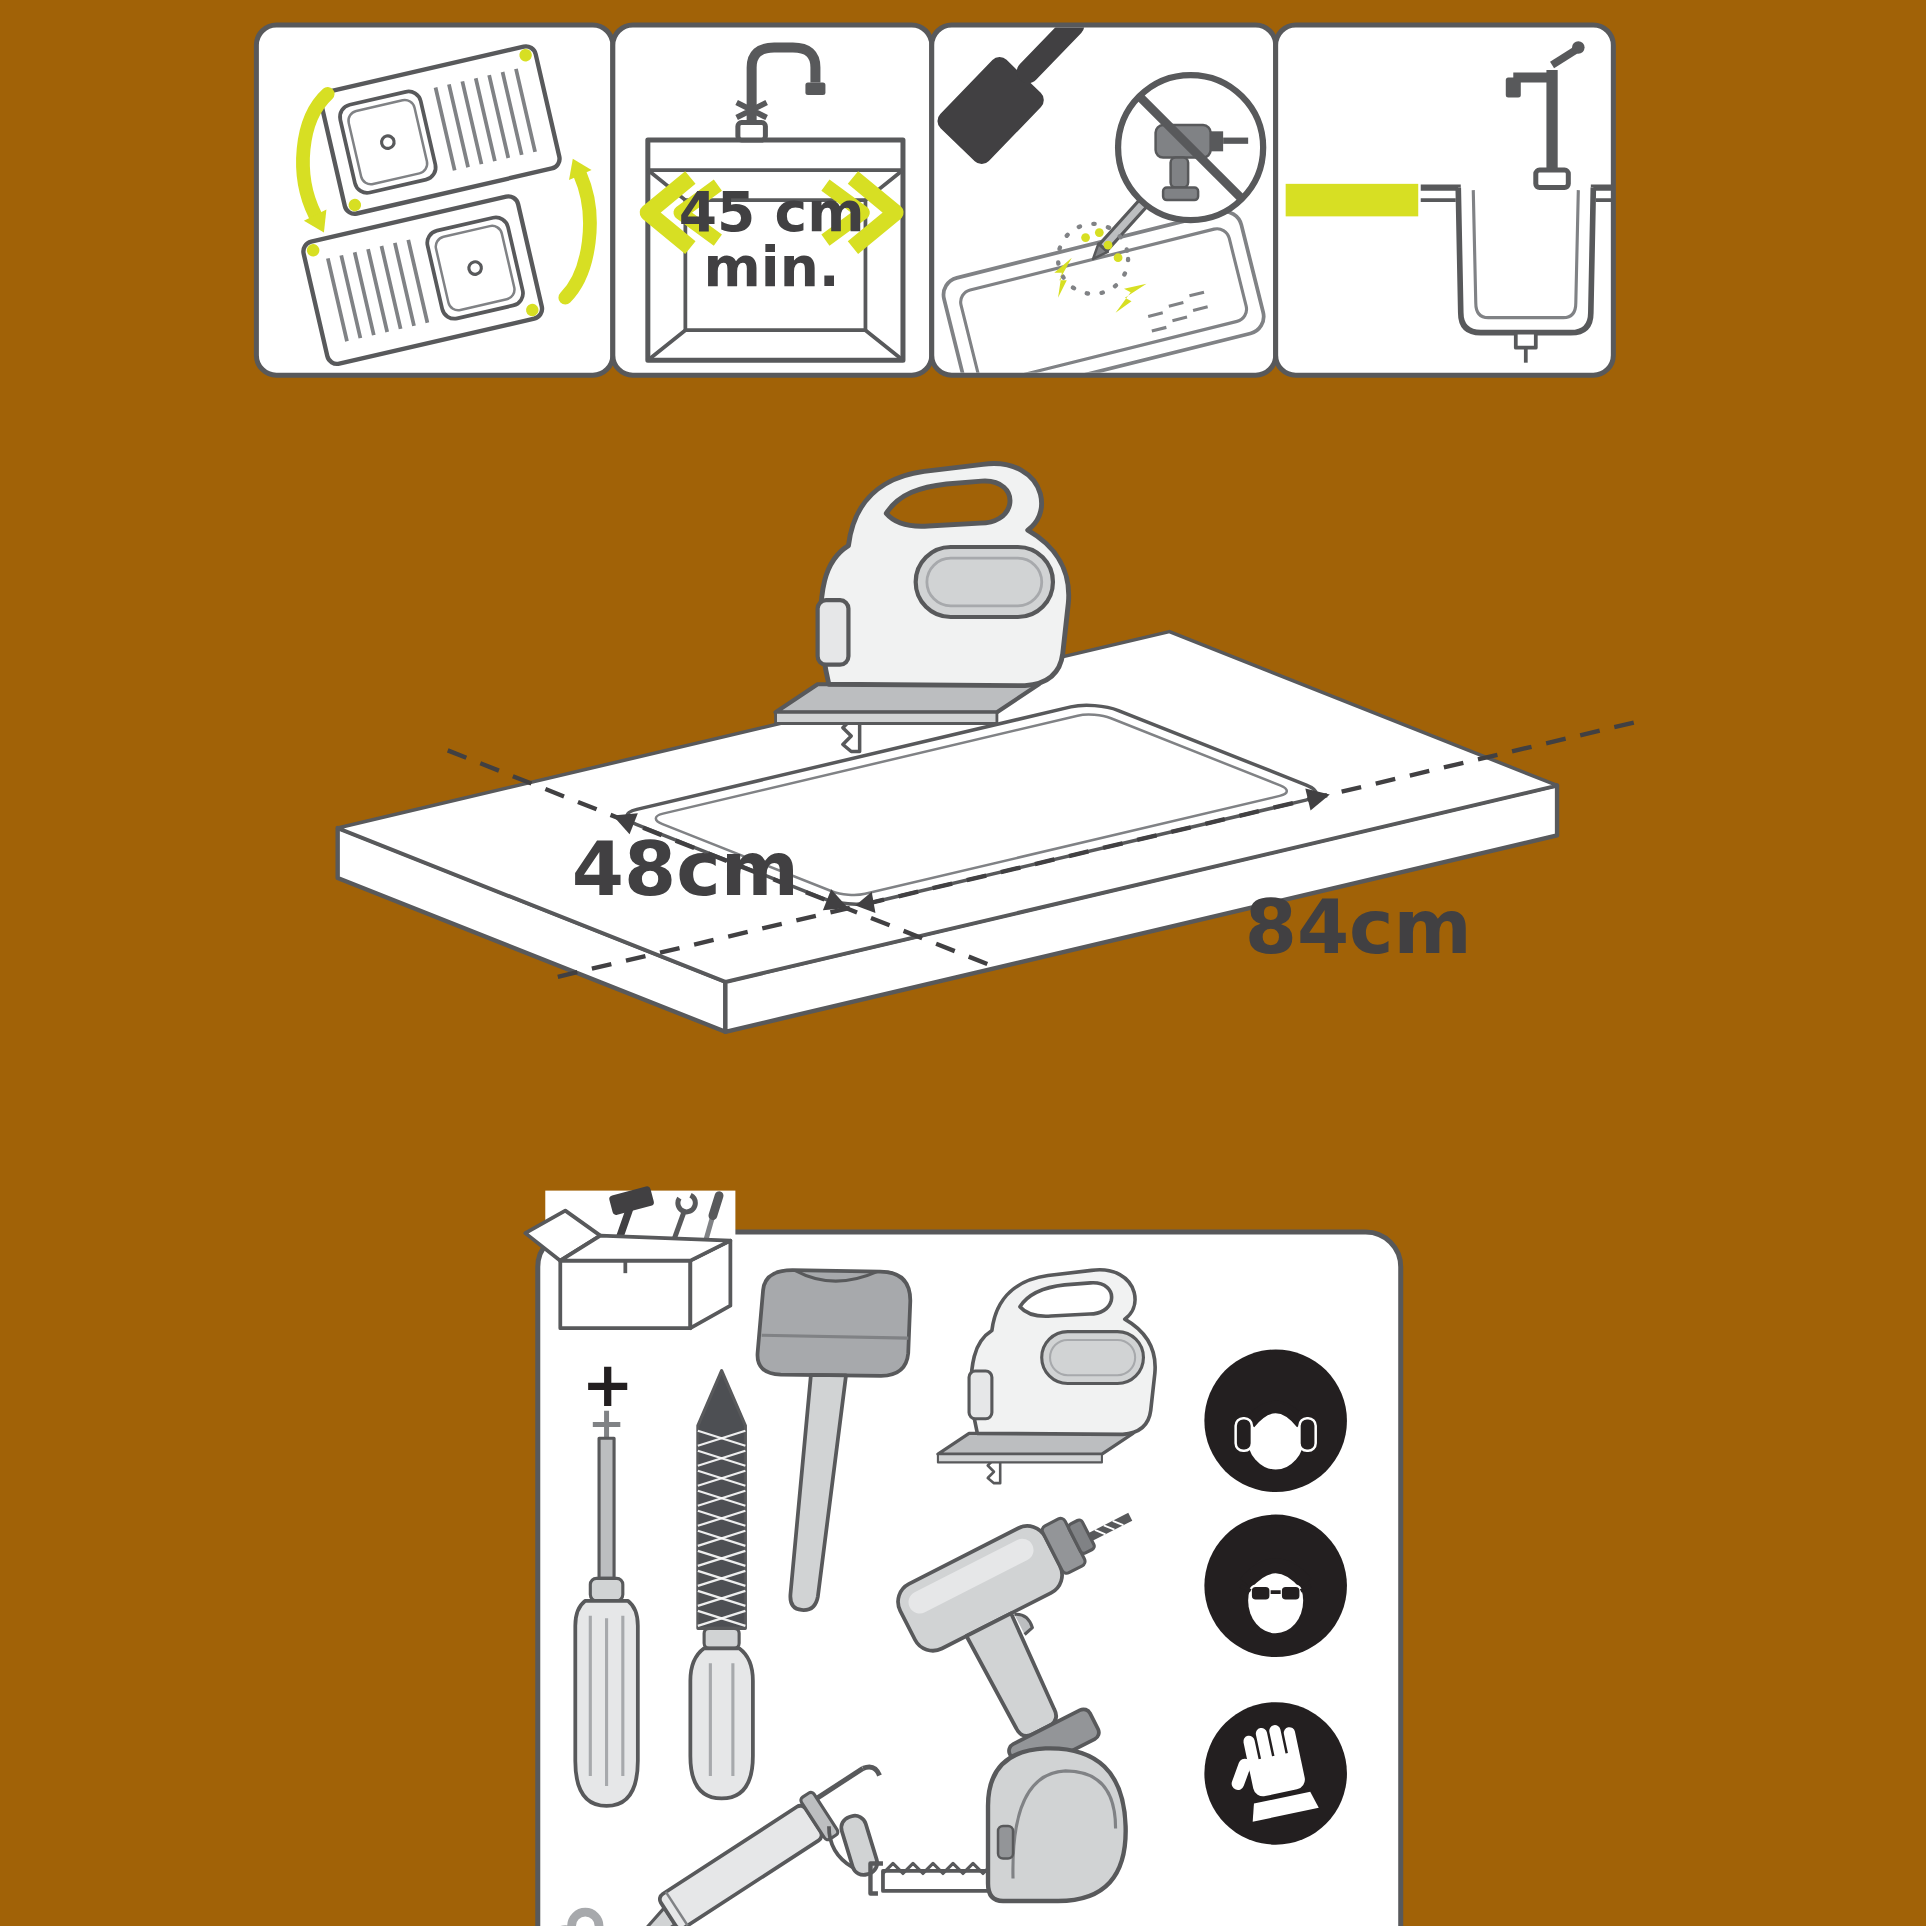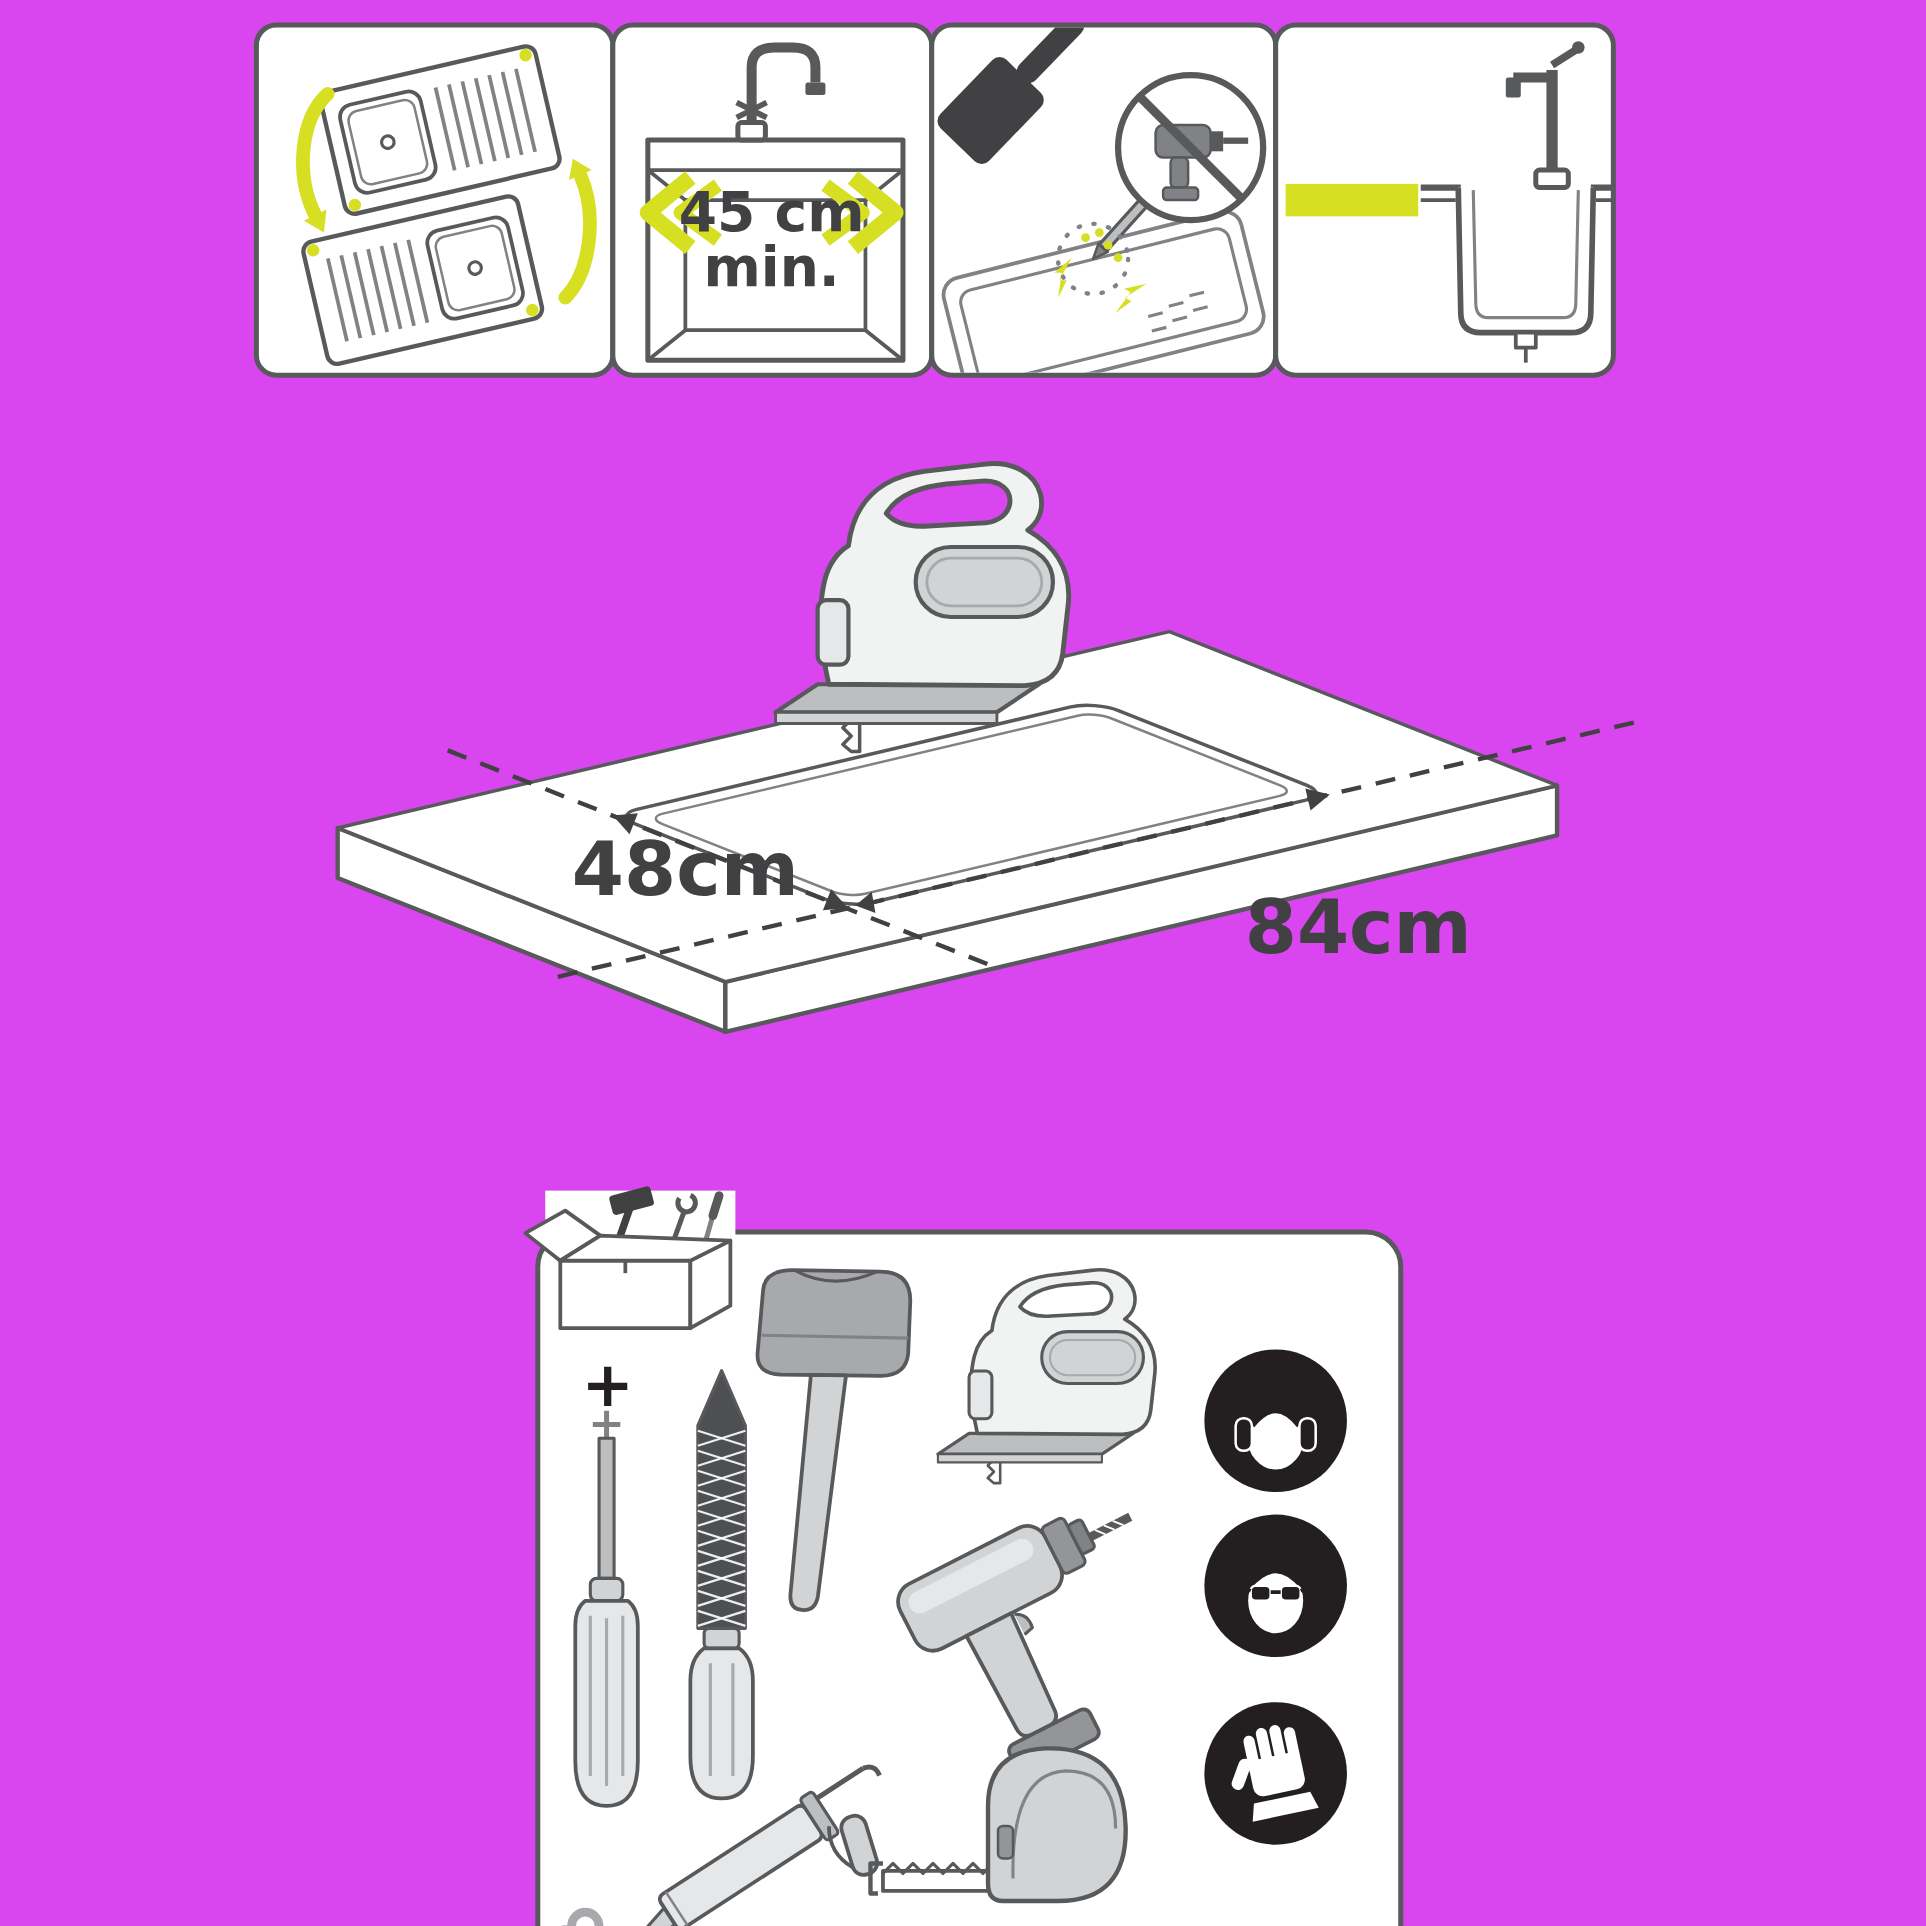--- a/index.html
+++ b/index.html
@@ -1,16 +1,16 @@
 <!DOCTYPE html>
 <html style="font-size:10.3px"><head>
 <meta charset="utf-8">
 <style>
   html,body{margin:0;padding:0;background:#fff;}
-  .canvas{width:1926px;height:1926px;background:#d946ef;position:relative;overflow:hidden;}
+  .canvas{width:1926px;height:1926px;background:#a16207;position:relative;overflow:hidden;}
   svg{display:block;}
   svg *{stroke-linejoin:round;}
   .dim{font:700 60px "DejaVu Sans","Liberation Sans",sans-serif;fill:#414042;}
   .mid{font:700 44px "DejaVu Sans","Liberation Sans",sans-serif;fill:#414042;}
   .plus{font:700 50px "DejaVu Sans","Liberation Sans",sans-serif;fill:#231f20;}
 </style>
 </head>
 <body>
 
 <div class="canvas">

